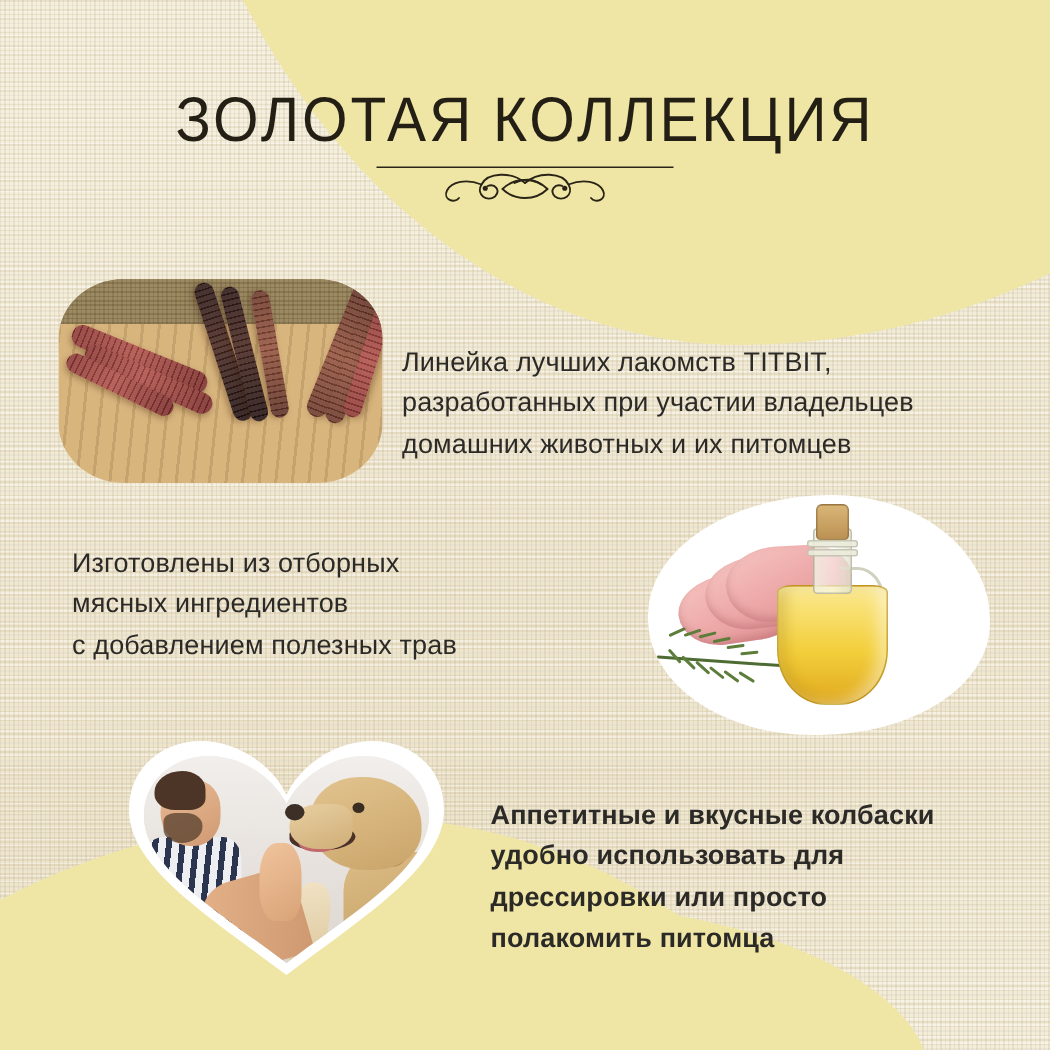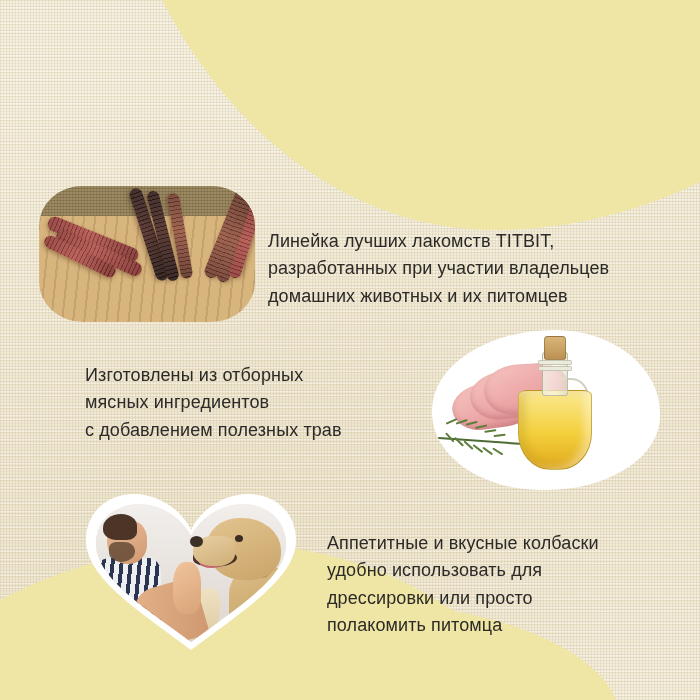--- a/index.html
+++ b/index.html
@@ -72,22 +72,22 @@
   
   .copy{
     position:absolute;
     color:#2c2a27;
     font-size:18px;
     line-height:1.52;
     letter-spacing:.1px;
     white-space:pre-line;
   }
   #copy-1{left:268px;top:228px;width:400px;}
-  #copy-2{left:48px;top:362px;width:330px;margin-left:37px;}
-  #copy-3{left:327px;top:530px;width:350px;}
+  #copy-2{left:48px;top:362px;width:330px;}
+  #copy-3{left:327px;top:530px;width:350px;font-weight:bold;}
 
   
   .photo{position:absolute;overflow:hidden;}
 
   
   #photo-sausages{
     left:39px;top:186px;width:216px;height:136px;
     border-radius:44px 44px 44px 44px/40px 40px 40px 40px;
     background:#E9E2D2;
   }
@@ -252,20 +252,36 @@
 
 <div id="poster">
 
   <div class="canvas-texture"></div>
 
   <div class="shape-yellow-top"></div>
   <div class="shape-yellow-top-fill"></div>
   <div class="shape-yellow-bottom"></div>
   <div class="shape-yellow-bottom-2"></div>
 
+  <div class="title-wrap">
+    <div class="title">ЗОЛОТАЯ КОЛЛЕКЦИЯ</div>
+    <div class="rule"></div>
+    <svg class="flourish" viewBox="0 0 210 30">
+      <g fill="none" stroke="#2a2417" stroke-width="1.25" stroke-linecap="round">
+        <path d="M105 13 C 96 5, 80 6, 76 14 C 72 21, 80 26, 85 22 C 89 18, 85 13, 80 15"></path>
+        <circle cx="78.5" cy="16.5" r="1.7" fill="#2a2417" stroke="none"></circle>
+        <path d="M105 13 C 114 5, 130 6, 134 14 C 138 21, 130 26, 125 22 C 121 18, 125 13, 130 15"></path>
+        <circle cx="131.5" cy="16.5" r="1.7" fill="#2a2417" stroke="none"></circle>
+        <path d="M76 14 C 66 10, 56 12, 53 18 C 50 24, 58 27, 61 23"></path>
+        <path d="M134 14 C 144 10, 154 12, 157 18 C 160 24, 152 27, 149 23"></path>
+        <path d="M90 17 C 98 9, 112 9, 120 17 C 112 25, 98 25, 90 17 Z"></path>
+        <path d="M98 13 C 104 10, 110 10, 116 14"></path>
+      </g>
+    </svg>
+  </div>
 
   <div class="photo" id="photo-sausages">
     <div class="board"></div>
     <div class="burlap"></div>
     <div class="stick red" style="left:6px;  top:46px; width:96px; height:15px; transform:rotate(22deg);"></div>
     <div class="stick red" style="left:14px; top:60px; width:92px; height:14px; transform:rotate(24deg);"></div>
     <div class="stick red" style="left:2px;  top:64px; width:78px; height:13px; transform:rotate(26deg);"></div>
     <div class="stick dark" style="left:62px; top:42px; width:96px; height:13px; transform:rotate(72deg);"></div>
     <div class="stick dark" style="left:78px; top:44px; width:92px; height:12px; transform:rotate(76deg);"></div>
     <div class="stick brown" style="left:98px; top:44px; width:86px; height:12px; transform:rotate(80deg);"></div>

